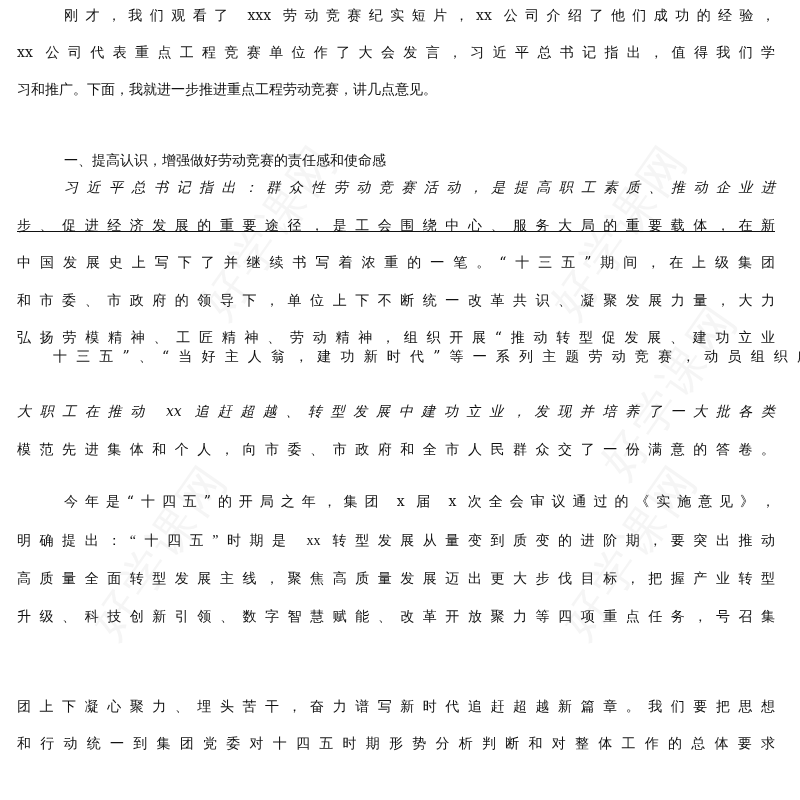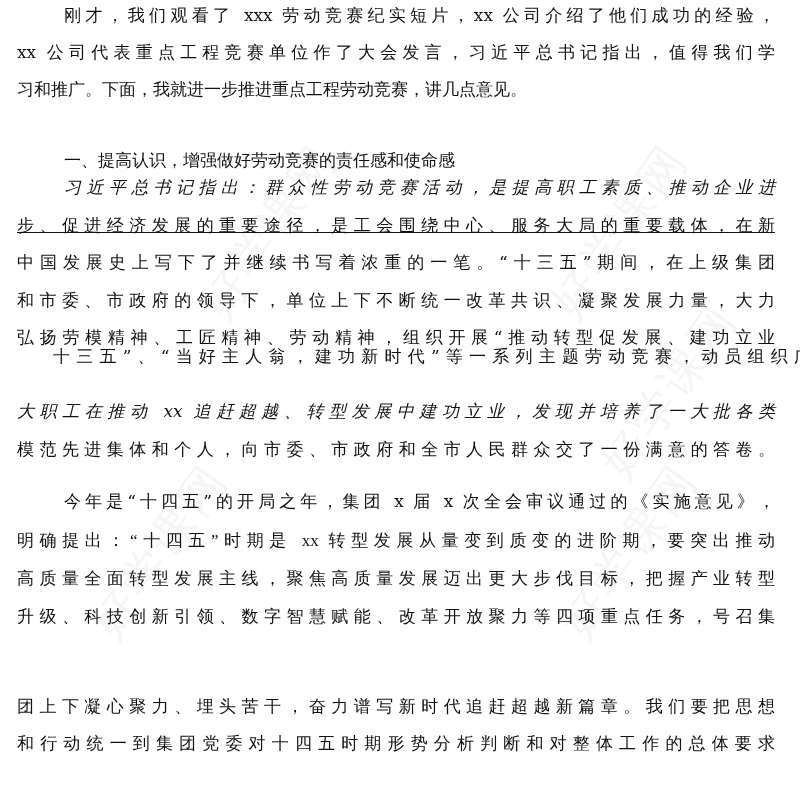--- a/index.html
+++ b/index.html
@@ -1,20 +1,20 @@
 <!DOCTYPE html>
 <html><head>
 <meta charset="utf-8">
 <style>
   html, body { margin: 0; padding: 0; background: #ffffff; }
   body { width: 800px; height: 800px; overflow: hidden; position: relative;
          font-family: "DejaVu Serif", "Liberation Serif", serif; color: #111111; }
   .page { position: absolute; left: 0; top: 0; width: 800px; height: 800px; }
   .line { position: absolute; left: 17px; width: 758px; height: 30px; line-height: 30px;
-          font-size: 17px; white-space: nowrap; text-align: justify; text-align-last: justify;
+          font-size: 14px; white-space: nowrap; text-align: justify; text-align-last: justify;
           letter-spacing: 0; }
   .line.indent { left: 64px; width: 711px; }
   .line.short { text-align-last: left; }
   .watermark { position: absolute; font-size: 46px; color: rgba(160,160,160,0.10);
                transform: rotate(-55deg); white-space: nowrap; pointer-events: none;
                font-family: "DejaVu Sans", sans-serif; letter-spacing: 4px; }
 </style>
 </head>
 <body>
 

